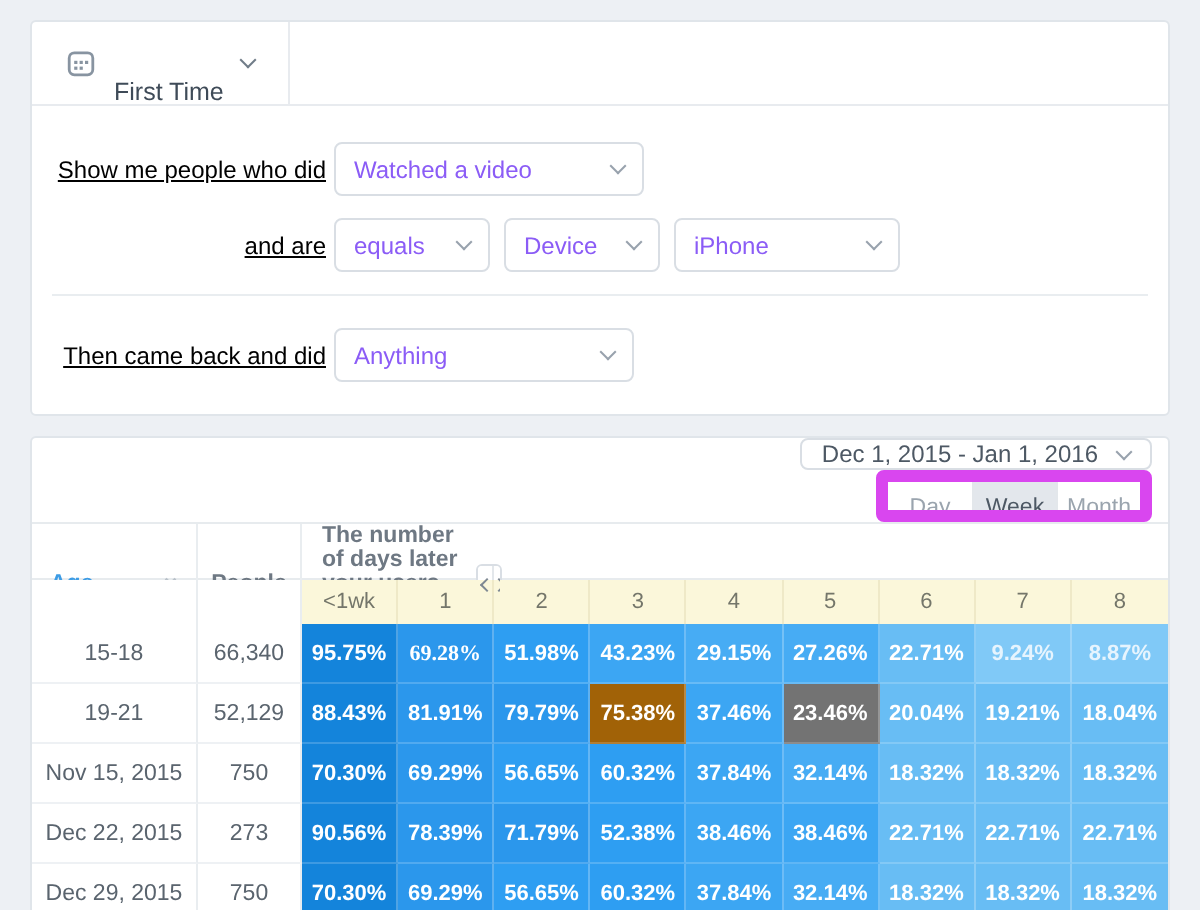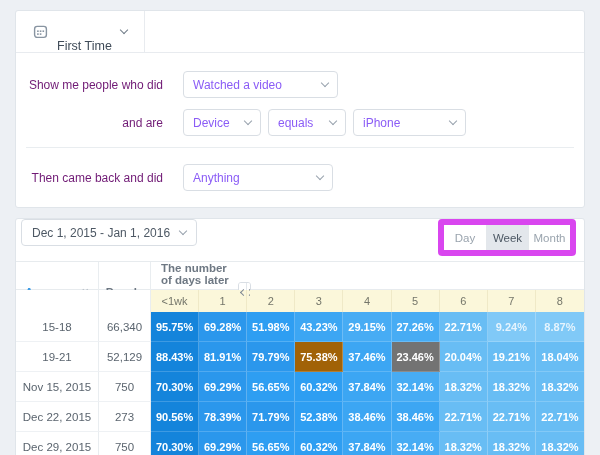--- a/index.html
+++ b/index.html
@@ -19,21 +19,21 @@
   .panel-head { height:42px; display:flex; border-bottom:1px solid #e8ebef; }
   .tab {
     height:100%; background:transparent; border:none; border-right:1px solid #e8ebef;
     padding:0 17px; display:flex; align-items:center; gap:9px; cursor:pointer;
   }
   .tab-label { font-size:12.5px; color:#3f4b58;margin-top:28px; }
 
   
   .filters { padding-top:18px; }
   .frow { display:flex; align-items:center; margin-bottom:11px; }
-  .flabel { width:147px; margin-right:20px; text-align:right; font-size:12px; color:#701a75; flex:none; }
+  .flabel { width:147px; margin-right:4px; text-align:right; font-size:12px; color:#000000; flex:none;text-decoration:underline; }
   .select {
     height:27px; background:#fff; border:1px solid #d9dee4; border-radius:4px;
     display:flex; align-items:center; justify-content:space-between;
     padding:0 9px; font-size:12px; color:#8b5cf6; cursor:pointer;
     font-family:"Liberation Sans", sans-serif;
   }
   .w155{width:155px} .w150{width:150px}
   .sel-group { display:flex; gap:7px; }
   .sel-group .select:nth-of-type(1){width:78px}
   .sel-group .select:nth-of-type(2){width:78px}
@@ -45,21 +45,21 @@
     display:inline-block; width:6px; height:6px; flex:none;
     border-right:1.5px solid #98a2ad; border-bottom:1.5px solid #98a2ad;
     transform:rotate(45deg); margin-top:-3px;
   }
   .chev-dark { border-color:#707c88; }
   .chev-left  { width:5px;height:5px; transform:rotate(135deg); border-color:#7e8892; margin:0 0 0 2px; }
   .chev-right { width:5px;height:5px; transform:rotate(-45deg); border-color:#7e8892; margin:0 2px 0 0; }
   .x-icon { font-size:9px; color:#b9c1c9; cursor:pointer; line-height:1; }
 
   
-  .toolbar { height:42px; display:flex; align-items:flex-start; justify-content:space-between; padding:0 8px 0 5px; }
+  .toolbar { height:42px; display:flex; align-items:flex-end; justify-content:space-between; padding:0 8px 0 5px;flex-direction:column; }
   .date-btn {
     height:27px; background:#fff; border:1px solid #d9dee4; border-radius:4px;
     display:flex; align-items:center; gap:10px; padding:0 10px;
     font-size:12px; color:#4d5864; cursor:pointer; font-family:"Liberation Sans", sans-serif;
   }
   .segmented { display:flex; border:6px solid #d946ef; border-radius:4px; overflow:hidden; background:#fff; }
   .seg-btn {
     width:42px; height:25px; border:none; background:#fff; color:#9aa4ae;
     font-size:11.5px; cursor:pointer; border-left:1px solid #e3e7eb;
     font-family:"Liberation Sans", sans-serif;
@@ -134,25 +134,25 @@
         <button class="select w155">
           <span class="sel-label">Watched a video</span>
           <span class="chev"></span>
         </button>
       </div>
 
       <div class="frow">
         <div class="flabel">and are</div>
         <div class="sel-group" id="andAreSelects">
             <button class="select">
-              <span class="sel-label">Device</span>
+              <span class="sel-label">equals</span>
               <span class="chev"></span>
             </button>
             <button class="select">
-              <span class="sel-label">equals</span>
+              <span class="sel-label">Device</span>
               <span class="chev"></span>
             </button>
             <button class="select">
               <span class="sel-label">iPhone</span>
               <span class="chev"></span>
             </button>
           </div>
       </div>
 
       <div class="divider"></div>
@@ -210,21 +210,21 @@
           <div class="pcell">5</div>
           <div class="pcell">6</div>
           <div class="pcell">7</div>
           <div class="pcell">8</div>
         </div>
       <div id="rows">
           <div class="trow drow">
             <div class="cell label-cell">15-18</div>
             <div class="cell people-cell">66,340</div>
             <div class="cell heat-cell" style="background: rgb(20, 132, 219);">95.75%</div>
-            <div class="cell heat-cell" style="background: rgb(43, 151, 236);">69.28%</div>
+            <div class="cell heat-cell" style="background: rgb(43, 151, 236); font-family: Liberation Serif, serif;">69.28%</div>
             <div class="cell heat-cell" style="background: rgb(46, 158, 242);">51.98%</div>
             <div class="cell heat-cell" style="background: rgb(60, 166, 243); text-align: center;">43.23%</div>
             <div class="cell heat-cell" style="background: rgb(71, 172, 244);">29.15%</div>
             <div class="cell heat-cell" style="background: rgb(71, 172, 244);">27.26%</div>
             <div class="cell heat-cell" style="background: rgb(104, 189, 244);">22.71%</div>
             <div class="cell heat-cell faint" style="background: rgb(128, 201, 247);">9.24%</div>
             <div class="cell heat-cell faint" style="background: rgb(128, 201, 247);">8.87%</div>
           </div>
           <div class="trow drow">
             <div class="cell label-cell">19-21</div>

